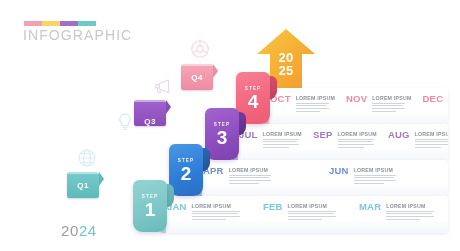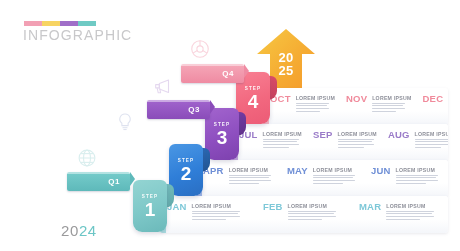--- a/index.html
+++ b/index.html
@@ -57,24 +57,24 @@
   
   .step{position:absolute;width:34px;height:52px;border-radius:6px 6px 9px 9px;
         color:#fff;text-align:center;box-shadow:0 2px 4px rgba(70,70,110,.20);}
   .step .slab{font-size:4.6px;letter-spacing:1.1px;font-weight:700;
         opacity:.92;margin-top:14px;}
   .step .num{font-size:19px;font-weight:700;line-height:19px;margin-top:1px;}
   
   .fold{position:absolute;width:15px;height:24px;border-radius:0 6px 9px 0;}
 
   
-  .qpill{position:absolute;height:19px;border-radius:2px;color:#fff;
+  .qpill{position:absolute;height:26px;border-radius:2px;color:#fff;
          font-size:8px;font-weight:700;letter-spacing:.3px;
          display:flex;align-items:center;justify-content:center;width:32px;
-         box-shadow:0 1px 2px rgba(60,60,100,.22);padding-left:31px;}
+         box-shadow:0 1px 2px rgba(60,60,100,.22);}
   .qpill .tip{position:absolute;right:-5px;top:0;width:0;height:0;
          border-top:7.5px solid transparent;border-bottom:7.5px solid transparent;}
   .qpill .topbar{position:absolute;left:0;right:0;top:0;height:2px;
          background:rgba(255,255,255,.45);}
 
   
   .qicon{position:absolute;opacity:.5;}
   .qicon svg{display:block;}
 
   
@@ -200,32 +200,20 @@
         <div class="lorem">LOREM IPSUM</div>
         <div class="lines">
           <span style="width:42px"></span>
             <span style="width:40px"></span>
             <span style="width:42px"></span>
             <span style="width:30px"></span>
         </div>
       </div>
     </div>
     <div class="cell">
-      <div class="mon">MAY</div>
-      <div class="cell-body">
-        <div class="lorem">LOREM IPSUM</div>
-        <div class="lines">
-          <span style="width:42px"></span>
-            <span style="width:40px"></span>
-            <span style="width:42px"></span>
-            <span style="width:30px"></span>
-        </div>
-      </div>
-    </div>
-    <div class="cell">
       <div class="mon">JUN</div>
       <div class="cell-body">
         <div class="lorem">LOREM IPSUM</div>
         <div class="lines">
           <span style="width:42px"></span>
             <span style="width:40px"></span>
             <span style="width:42px"></span>
             <span style="width:30px"></span>
         </div>
       </div>
@@ -312,21 +300,21 @@
     <span class="tip" style="border-left:5px solid #ef8ba2;"></span>
   </div>
 
   <div class="qicon" style="left:152px;top:75px;">
     <svg width="22" height="22" viewBox="0 0 24 24" fill="none" stroke="#cbb2e0" stroke-width="1.2" stroke-linejoin="round">
       <path d="M4 10.5 L4 14 L8 14 L8 10.5 Z"></path>
       <path d="M8 9.3 L18 5.4 L18 19.1 L8 15.2 Z"></path>
       <path d="M5.6 14 L6.8 19.4 L9.4 19.4 L8.4 14.6"></path>
     </svg>
   </div>
-  <div class="qpill" style="left:147px;top:100px;background:linear-gradient(180deg,#a164cd,#8a4cb9);">
+  <div class="qpill" style="left:134px;top:100px;background:linear-gradient(180deg,#a164cd,#8a4cb9);align-items:flex-end;">
     <span class="topbar"></span>
     <span>Q3</span>
     <span class="tip" style="border-left:5px solid #8a4cb9;"></span>
   </div>
 
   <div class="qicon" style="left:114px;top:111px;">
     <svg width="22" height="22" viewBox="0 0 24 24" fill="none" stroke="#bfc7e0" stroke-width="1.2" stroke-linejoin="round">
       <path d="M12 3.2 A5.6 5.6 0 0 0 8.6 13.3 L8.6 16 L15.4 16 L15.4 13.3 A5.6 5.6 0 0 0 12 3.2 Z"></path>
       <line x1="9.3" y1="18.2" x2="14.7" y2="18.2"></line>
       <line x1="10.2" y1="20.2" x2="13.8" y2="20.2"></line>

